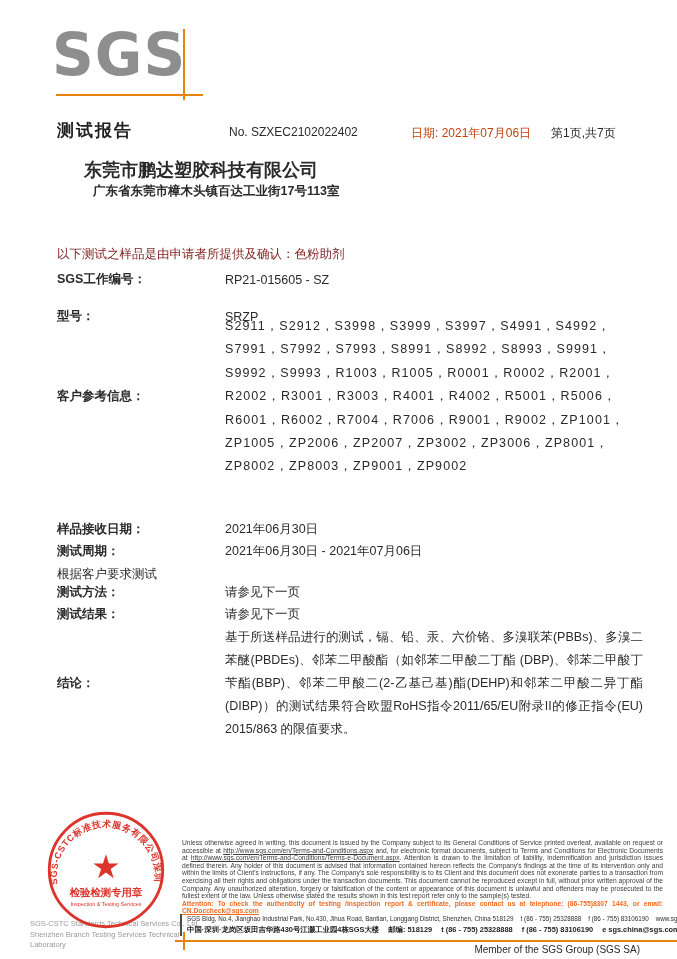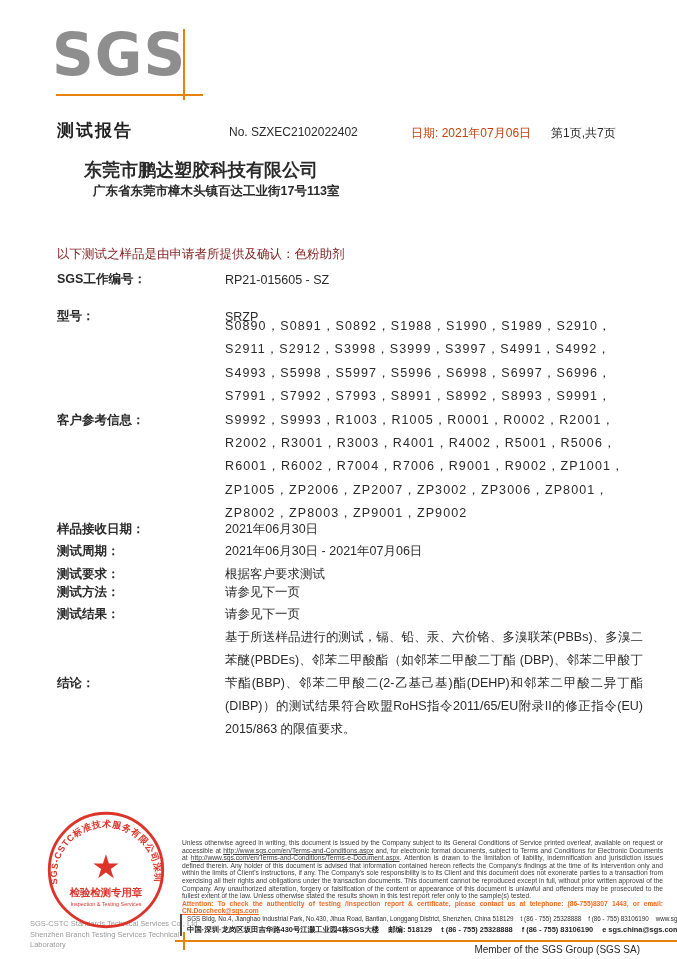--- a/index.html
+++ b/index.html
@@ -73,44 +73,41 @@
   </div>
 
   <div class="frow" style="top:308px">
     <span class="lbl">型号：</span>
     <span class="val">SRZP</span>
   </div>
 
   <div class="frow codes" style="top:315px">
     <span class="lbl">客户参考信息：</span>
     <span class="val">
-      <div>S0890，S0891，S0892，S1988，S1990，S1989，S2910，</div>
       <div>S2911，S2912，S3998，S3999，S3997，S4991，S4992，</div>
-      <div>S4993，S5998，S5997，S5996，S6998，S6997，S6996，</div>
       <div>S7991，S7992，S7993，S8991，S8992，S8993，S9991，</div>
       <div>S9992，S9993，R1003，R1005，R0001，R0002，R2001，</div>
       <div>R2002，R3001，R3003，R4001，R4002，R5001，R5006，</div>
       <div>R6001，R6002，R7004，R7006，R9001，R9002，ZP1001，</div>
       <div>ZP1005，ZP2006，ZP2007，ZP3002，ZP3006，ZP8001，</div>
       <div>ZP8002，ZP8003，ZP9001，ZP9002</div>
     </span>
   </div>
 
   <div class="frow" style="top:521px">
     <span class="lbl">样品接收日期：</span>
     <span class="val">2021年06月30日</span>
   </div>
 
   <div class="frow" style="top:543px">
     <span class="lbl">测试周期：</span>
     <span class="val">2021年06月30日 - 2021年07月06日</span>
   </div>
 
   <div class="frow" style="top:566px">
-    <span class="lbl">测试要求：</span>
     <span class="val">根据客户要求测试</span>
   </div>
 
   <div class="frow" style="top:584px">
     <span class="lbl">测试方法：</span>
     <span class="val">请参见下一页</span>
   </div>
 
   <div class="frow" style="top:606px">
     <span class="lbl">测试结果：</span>

